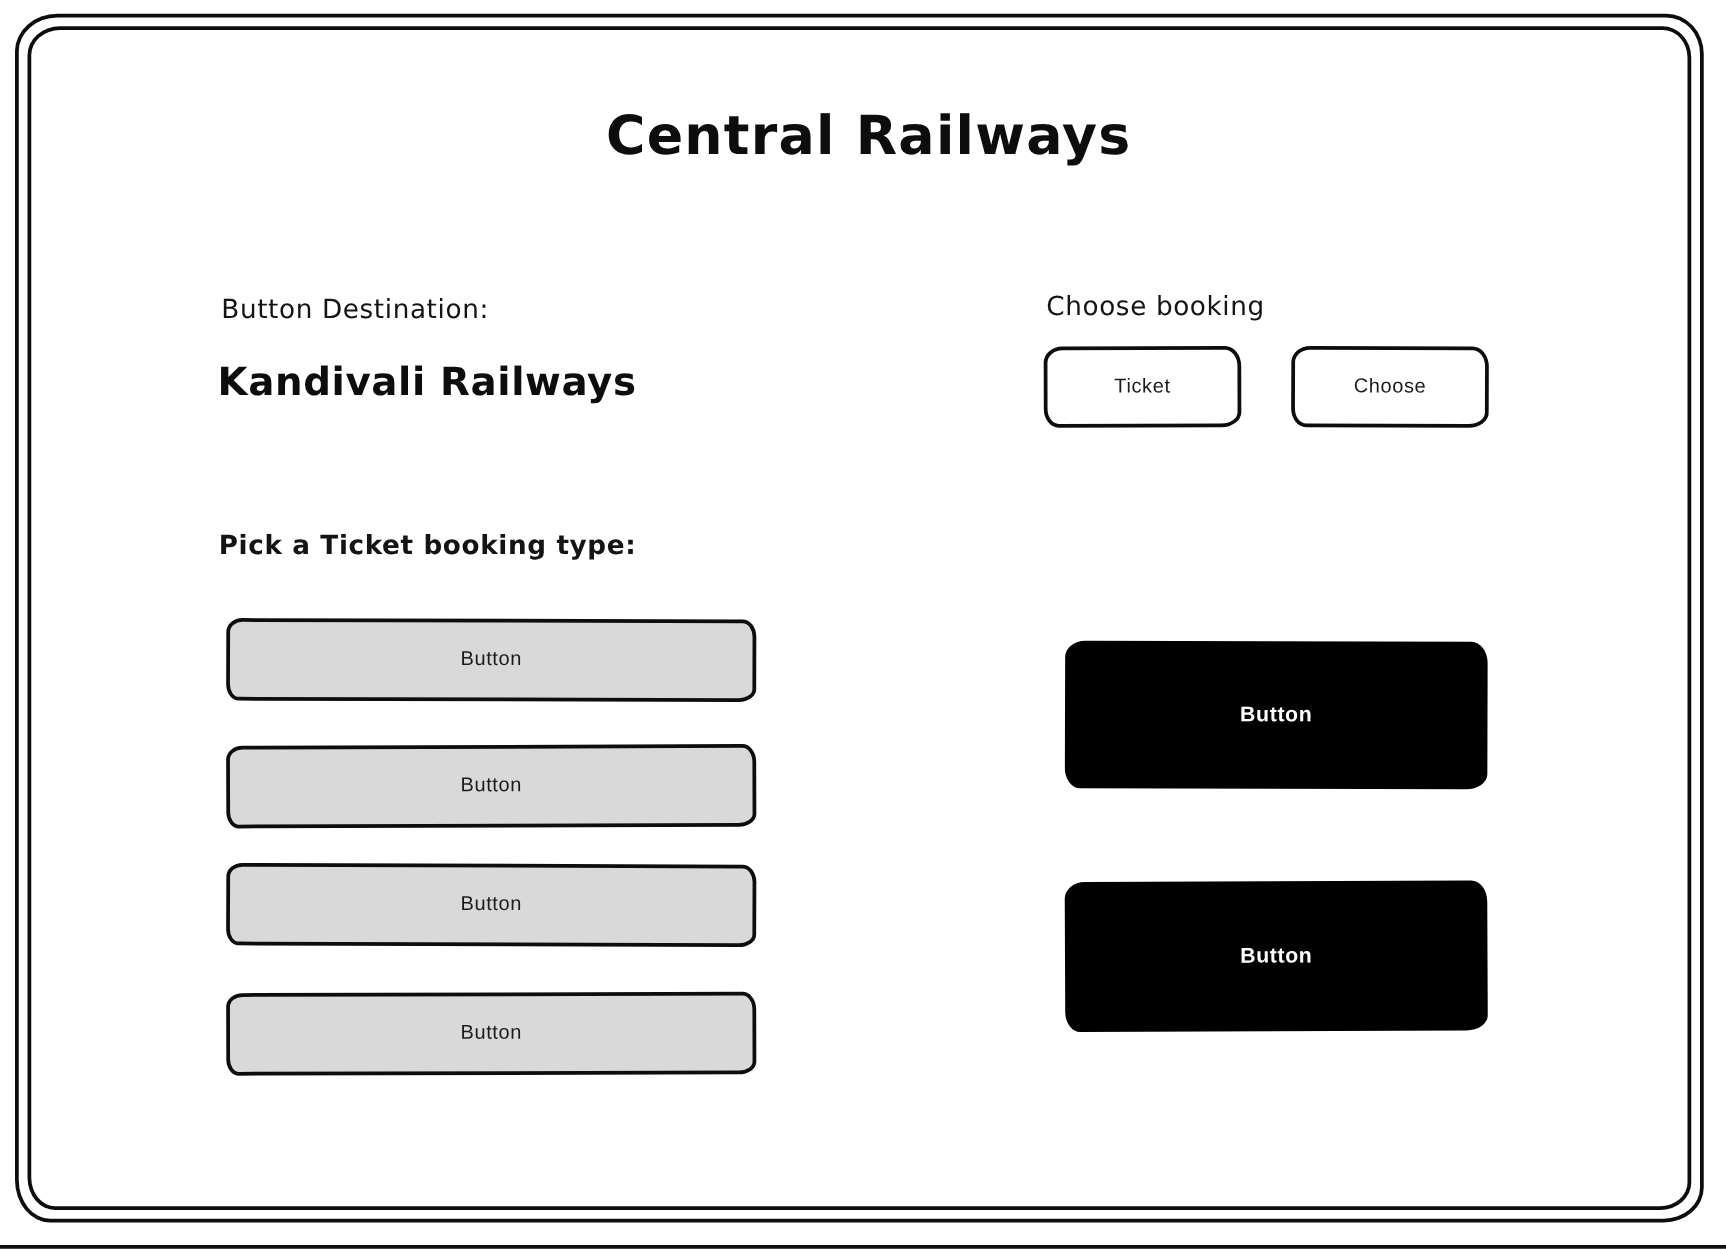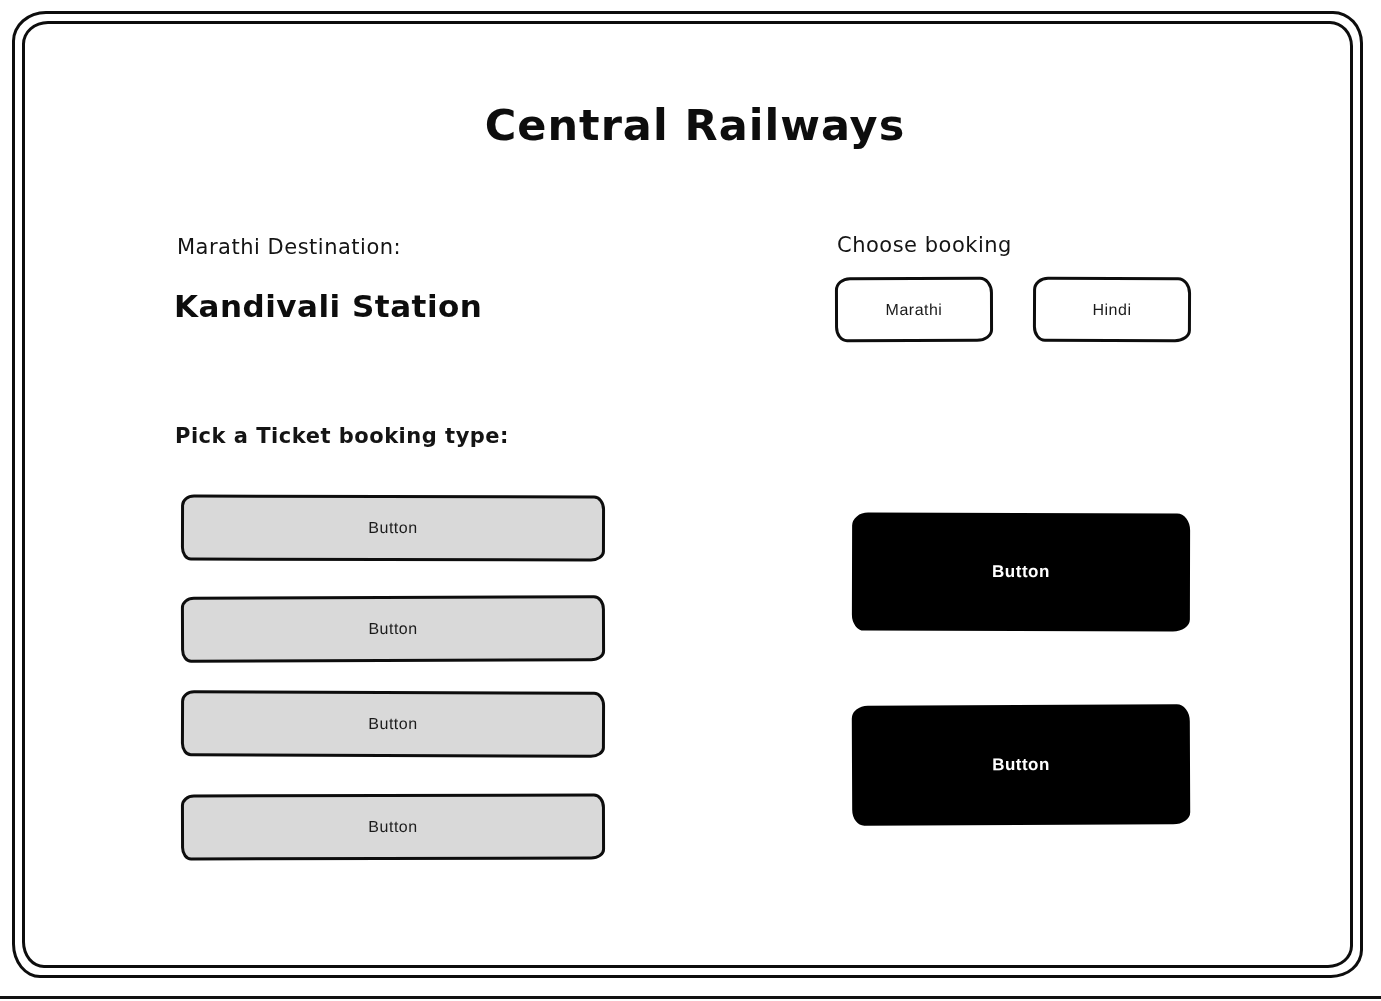--- a/index.html
+++ b/index.html
@@ -34,21 +34,21 @@
   .bottom-rule {
     position: absolute;
     left: 0; top: 996px;
     width: 1381px; height: 3px;
     background: #111111;
   }
 
   
   .page-title {
     position: absolute;
-    left: 0; top: 76px;
+    left: 0; top: 60px;
     width: 1340px;
     text-align: center;
     font-size: 43px;
     font-weight: bold;
     letter-spacing: 1px;
     color: #0d0d0d;
   }
 
   
   .label {
@@ -117,29 +117,29 @@
   .btn-black-2 { top: 681px; height: 120px; transform: rotate(-0.25deg); }
 </style>
 </head>
 <body>
 
 <div class="frame-outer">
   <div class="frame-inner">
 
     <h1 class="page-title">Central Railways</h1>
 
-    <div class="label lbl-destination">Marathi Destination:</div>
+    <div class="label lbl-destination">Button Destination:</div>
 
-    <div class="station-name">Kandivali Station</div>
+    <div class="station-name">Kandivali Railways</div>
 
     <div class="label lbl-language">Choose booking</div>
 
-    <button class="btn btn-lang btn-marathi">Marathi</button>
+    <button class="btn btn-lang btn-marathi">Ticket</button>
 
-    <button class="btn btn-lang btn-hindi">Hindi</button>
+    <button class="btn btn-lang btn-hindi">Choose</button>
 
     <div class="label lbl-booking">Pick a Ticket booking type:</div>
 
     <button class="btn btn-gray btn-gray-1">Button</button>
 
     <button class="btn btn-gray btn-gray-2">Button</button>
 
     <button class="btn btn-gray btn-gray-3">Button</button>
 
     <button class="btn btn-gray btn-gray-4">Button</button>

